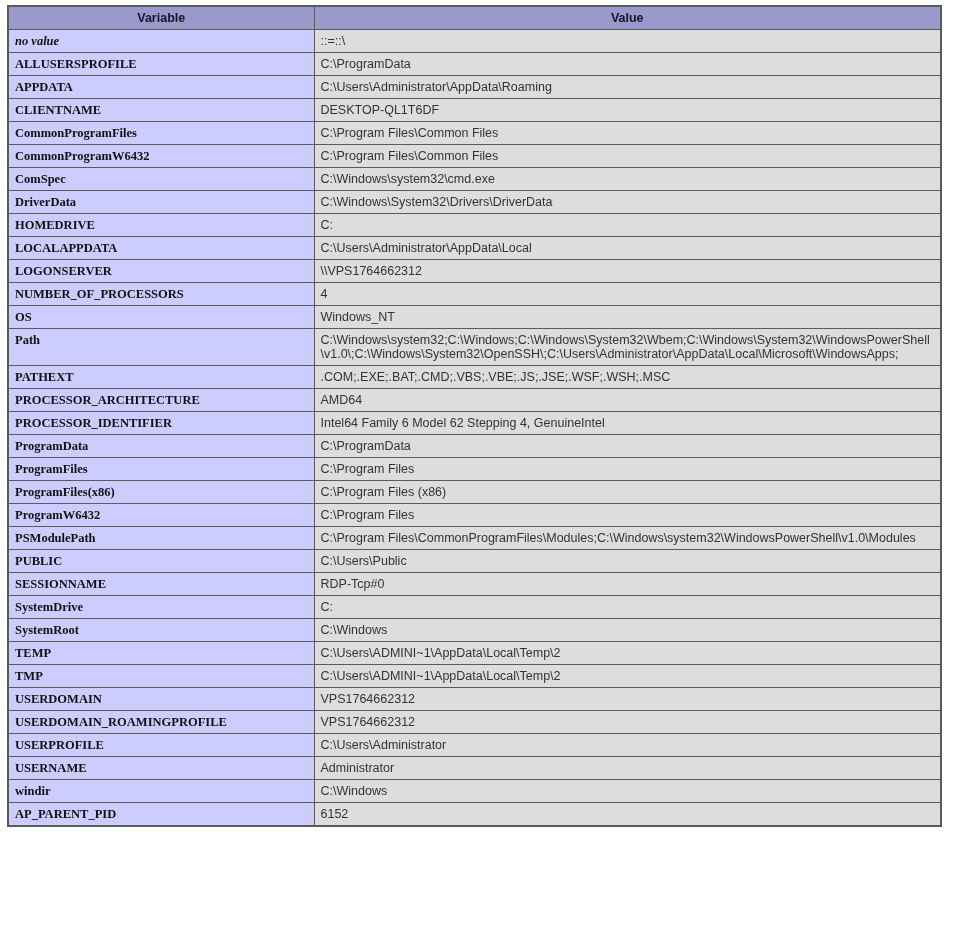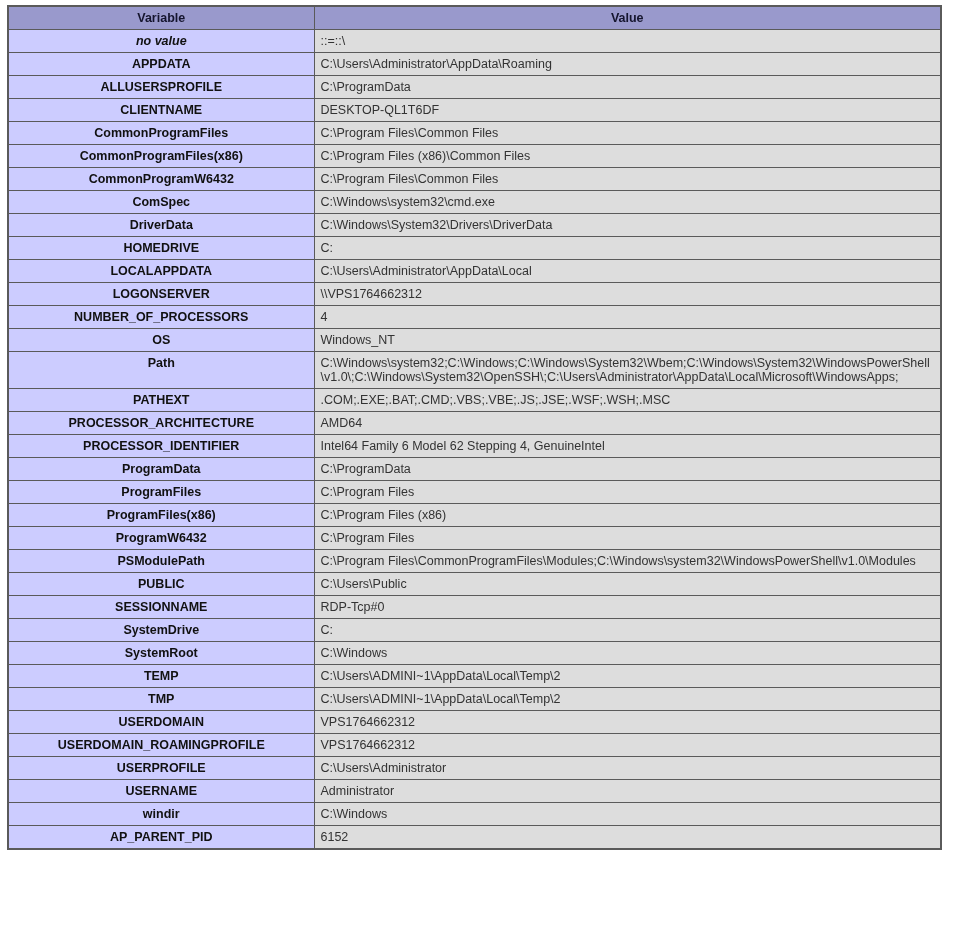--- a/index.html
+++ b/index.html
@@ -34,21 +34,22 @@
     color: var(--header-text, #15152e);
     font-weight: bold;
     text-align: center;
   }
   col.col-variable { width: 306px; }
   col.col-value   { width: 627px; }
   td.cell-variable {
     background: var(--variable-bg, #ccccff);
     color: var(--variable-text, #111111);
     font-weight: bold;
-    text-align: center;
+    text-align: left;
+    font-family: Liberation Serif, serif;
   }
   td.cell-value {
     background: var(--value-bg, #dddddd);
     color: var(--value-text, #333333);
     word-break: break-all;
   }
   tr.emphasis td.cell-variable {
     font-style: italic;
   }
 </style>
@@ -66,38 +67,34 @@
         <th>Variable</th>
         <th>Value</th>
       </tr>
     </thead>
     <tbody id="env-tbody">
         <tr class="emphasis">
           <td class="cell-variable">no value</td>
           <td class="cell-value">::=::\</td>
         </tr>
         <tr>
+          <td class="cell-variable">ALLUSERSPROFILE</td>
+          <td class="cell-value">C:\ProgramData</td>
+        </tr>
+        <tr>
           <td class="cell-variable">APPDATA</td>
           <td class="cell-value">C:\Users\Administrator\AppData\Roaming</td>
         </tr>
         <tr>
-          <td class="cell-variable">ALLUSERSPROFILE</td>
-          <td class="cell-value">C:\ProgramData</td>
-        </tr>
-        <tr>
           <td class="cell-variable">CLIENTNAME</td>
           <td class="cell-value">DESKTOP-QL1T6DF</td>
         </tr>
         <tr>
           <td class="cell-variable">CommonProgramFiles</td>
           <td class="cell-value">C:\Program Files\Common Files</td>
-        </tr>
-        <tr>
-          <td class="cell-variable">CommonProgramFiles(x86)</td>
-          <td class="cell-value">C:\Program Files (x86)\Common Files</td>
         </tr>
         <tr>
           <td class="cell-variable">CommonProgramW6432</td>
           <td class="cell-value">C:\Program Files\Common Files</td>
         </tr>
         <tr>
           <td class="cell-variable">ComSpec</td>
           <td class="cell-value">C:\Windows\system32\cmd.exe</td>
         </tr>
         <tr>

